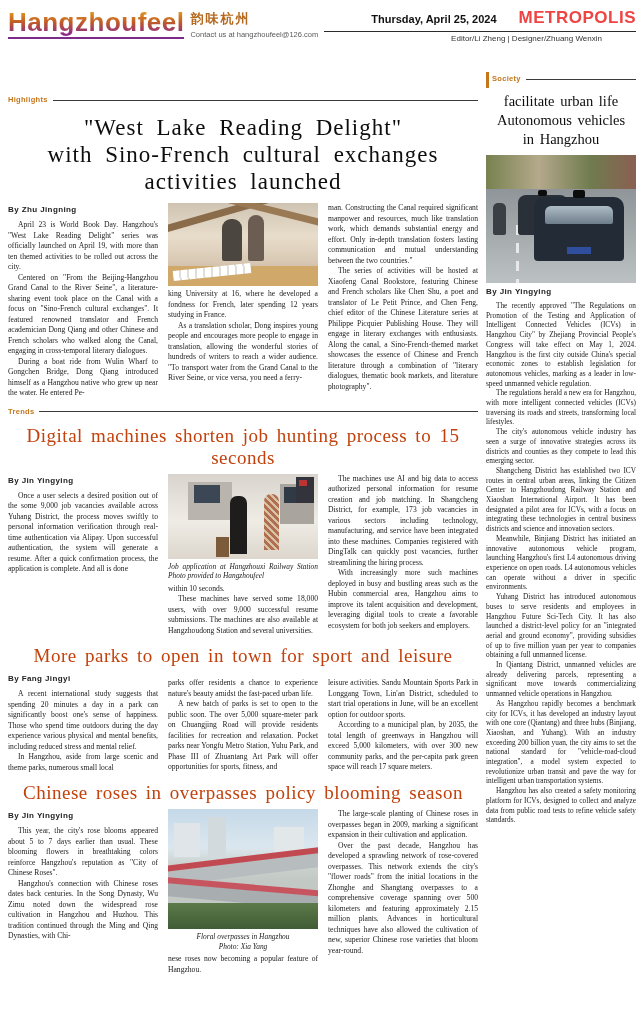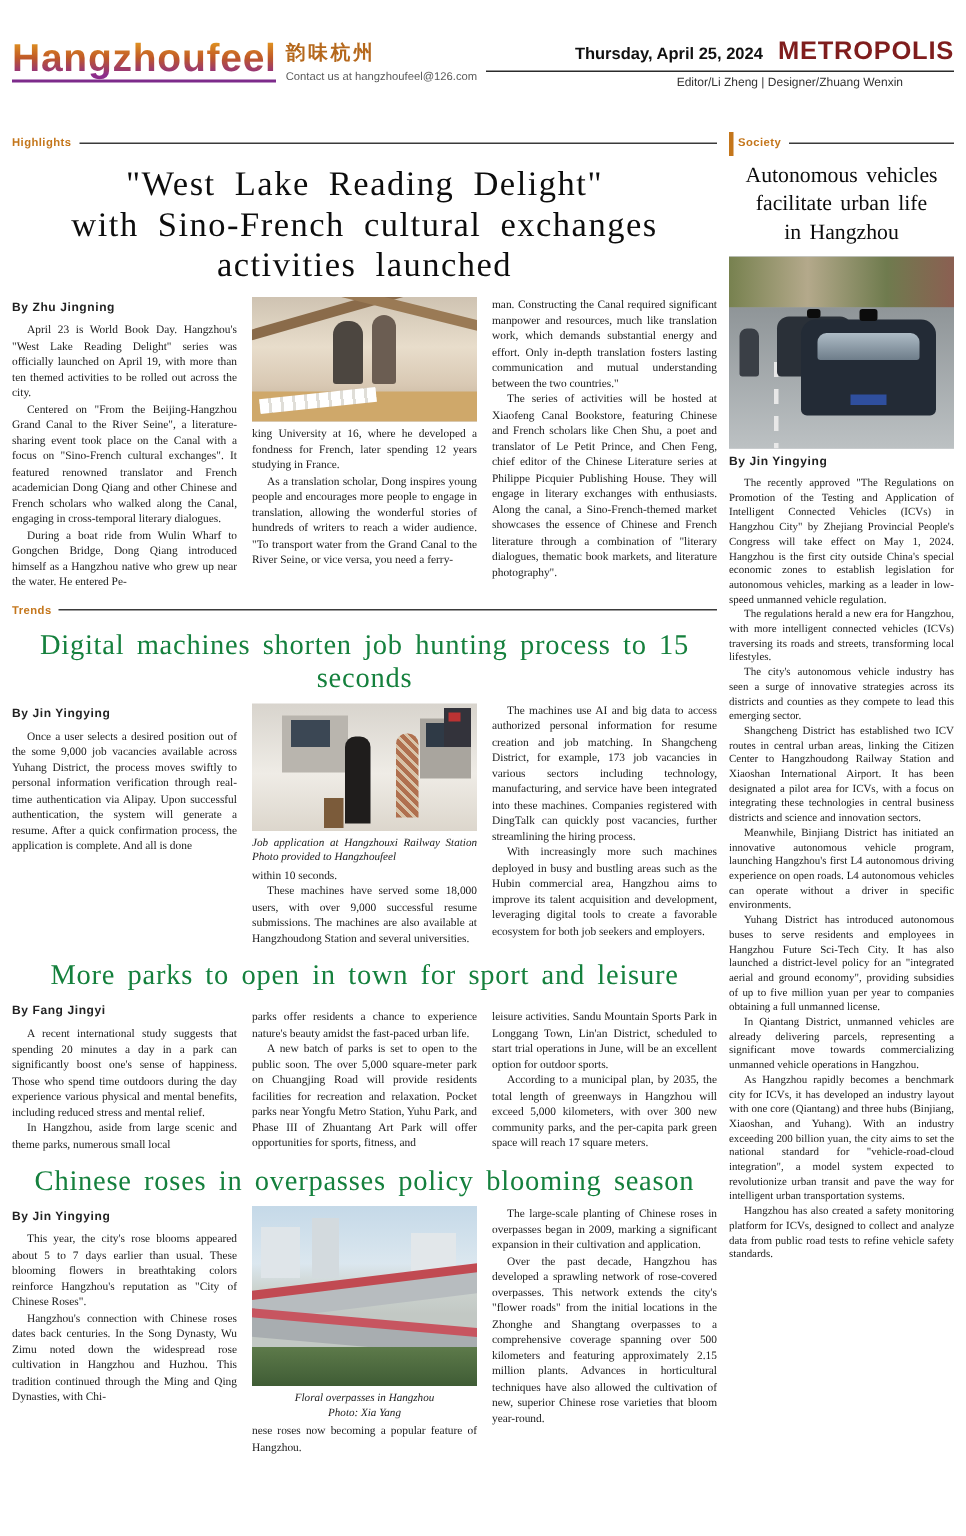--- a/index.html
+++ b/index.html
@@ -1,61 +1,61 @@
 <!DOCTYPE html>
 <html><head>
 <meta charset="utf-8">
 <style>
   html,body{margin:0;padding:0;background:#ffffff;}
   .page{
     position:relative;width:644px;height:1024px;box-sizing:border-box;
-    padding:24px 8px 0 8px;overflow:hidden;background:#fff;
+    padding:8px 8px 0 8px;overflow:hidden;background:#fff;
     font-family:"Liberation Serif","DejaVu Serif",serif;color:#1a1a1a;
   }
   
   .header{display:flex;justify-content:space-between;align-items:flex-start;height:52px;}
   .mast-left{display:flex;align-items:flex-start;gap:6px;}
   .mast-title{
     font-family:"Liberation Sans","DejaVu Sans",sans-serif;font-weight:800;
     font-size:26px;line-height:28px;letter-spacing:0.5px;color:#a0522d;
     border-bottom:2px solid #7d2b8b;padding-bottom:1px;
   }
   @supports ((-webkit-background-clip:text) or (background-clip:text)){
     .mast-title{
       background:linear-gradient(180deg,#e8a21f 5%,#c05a28 50%,#8c2b8c 90%);
       -webkit-background-clip:text;background-clip:text;color:transparent;
     }
   }
   .mast-sub{display:flex;flex-direction:column;padding-top:2px;}
   .mast-cn{font-family:"Liberation Sans",sans-serif;font-weight:700;font-size:13px;color:#b5681c;letter-spacing:2px;}
   .mast-contact{font-family:"Liberation Sans",sans-serif;font-size:7.5px;color:#5a5a5a;margin-top:2px;}
   .mast-right{width:312px;text-align:right;}
-  .date-row{display:flex;justify-content:flex-end;align-items:baseline;gap:10px;}
+  .date-row{display:flex;justify-content:flex-end;align-items:baseline;gap:22px;}
   .mast-date{font-family:"Liberation Sans",sans-serif;font-weight:700;font-size:11px;color:#111;}
-  .mast-edition{font-family:"Liberation Sans",sans-serif;font-weight:800;font-size:17px;color:#7f1d1d;letter-spacing:0.5px;}
+  .mast-edition{font-family:"Liberation Sans",sans-serif;font-weight:800;font-size:17px;color:#ef4444;letter-spacing:0.5px;}
   .mast-rule{border-top:1.2px solid #2b2b2b;margin:3px 0 2px 0;}
   .mast-staff{font-family:"Liberation Sans",sans-serif;font-size:8px;color:#333;padding-right:34px;}
   
   .content{display:flex;margin-top:10px;}
-  .main-area{width:470px;}
+  .main-area{width:470px;margin-top:21px;}
   .side-area{width:150px;margin-left:8px;}
   
   .section-head{display:flex;align-items:center;gap:5px;margin:4px 0 0 0;}
   .section-label{font-family:"Liberation Sans",sans-serif;font-weight:700;font-size:7.5px;color:#c4761b;letter-spacing:0.3px;}
   .section-line{flex:1;border-top:1.5px solid #3a3a3a;margin-top:1px;}
   .section-head.society{position:relative;padding-left:6px;}
   .section-head.society::before{content:"";position:absolute;left:0;top:-2px;width:3px;height:16px;background:#c4761b;}
   
   .h1{
     text-align:center;font-weight:400;font-size:23px;line-height:27px;
     letter-spacing:1px;word-spacing:6px;margin:10px 0 8px 0;color:#0d0d0d;
   }
   .h2{
     text-align:center;font-weight:400;font-size:19px;line-height:22px;
-    letter-spacing:0.5px;word-spacing:3px;margin:9px 0 5px 0;color:#15803d;
+    letter-spacing:0.5px;word-spacing:3px;margin:9px 0 5px 0;color:#c2410c;
   }
   .h3{
     text-align:center;font-weight:400;font-size:14.5px;line-height:19px;
     word-spacing:2px;margin:9px 2px 6px 2px;color:#0d0d0d;
   }
   
   .cols{display:flex;gap:10px;}
   .col{width:150px;}
   .byline{font-family:"Liberation Sans",sans-serif;font-weight:700;font-size:8px;letter-spacing:0.4px;color:#222;margin:2px 0 6px 0;}
   .p{font-size:7.6px;line-height:10.5px;text-align:justify;margin:0;}
@@ -261,22 +261,22 @@
 
     </div>
 
     <aside class="side-area">
       <div class="section-head society">
         <span class="section-label">Society</span>
         <span class="section-line"></span>
       </div>
 
       <div class="h3">
+        <span style="display:block">facilitate urban life</span>
         <span style="display:block">Autonomous vehicles</span>
-        <span style="display:block">facilitate urban life</span>
         <span style="display:block">in Hangzhou</span>
       </div>
 
       <div class="photo cars-photo">
         <div class="cp-top"></div>
         <div class="cp-road"></div>
         <div class="cp-lane"></div>
         <div class="car-back">
           <div class="cb-sensor"></div>
         </div>

